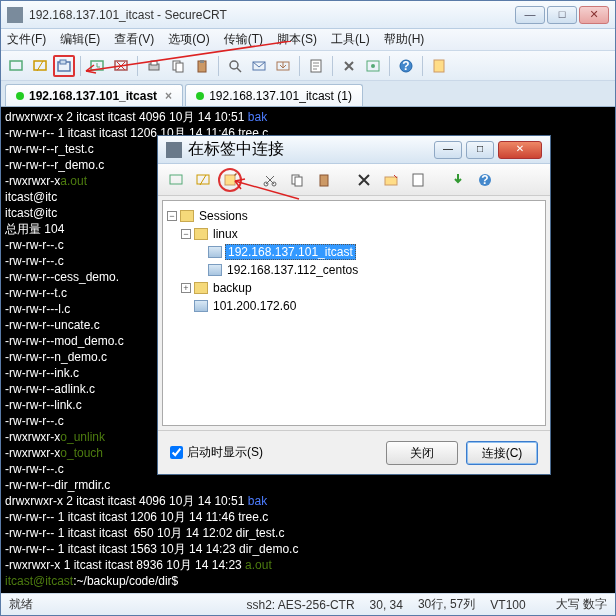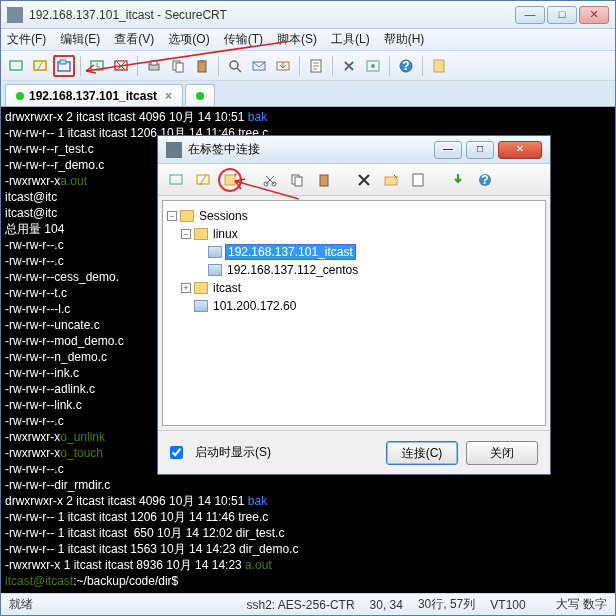--- a/index.html
+++ b/index.html
@@ -23,37 +23,37 @@
 .tab.active{font-weight:bold}
 .tab .dot{width:8px;height:8px;border-radius:50%}
 .tab .x{color:#888;margin-left:3px}
 .term{flex:1;background:#000;color:#c9c9c9;font-family:"Consolas","Courier New",monospace;font-size:13px;padding:2px 4px;white-space:pre;line-height:16px;overflow:hidden;position:relative}.term .bl{color:#4d7dff}.term .gr{color:#4d7c0f}.term .wh{color:#ffffff}
 .status{height:22px;background:linear-gradient(#f6f9fd,#e3edf6);border-top:1px solid #cad8e8;display:flex;align-items:center;padding:0 8px;gap:15px;font-size:11px;color:#333}
 .status .sp{flex:1}
 
 .dlg{position:absolute;left:156px;top:134px;width:394px;height:340px;border:1px solid #4a6a8f;background:#f0f0f0;box-shadow:2px 2px 6px rgba(0,0,0,.3);display:flex;flex-direction:column}
 .dlg .dtitle{height:28px;background:linear-gradient(#f8fbfe,#d7e5f2);display:flex;align-items:center;padding:0 8px;border-bottom:1px solid #b9cde2}
 .dlg .dtitle .ico{width:16px;height:16px;background:#6a7a8a;margin-right:6px}
-.dlg .dtitle span{flex:1;font-size:12px}
+.dlg .dtitle span{flex:1;font-size:16px}
 .dlg .dwinbtns{display:flex;gap:4px}
 .dlg .dwb{width:28px;height:18px;border-radius:3px;border:1px solid #8fa8c4;background:linear-gradient(#f0f6fc,#cfe0f0);text-align:center;line-height:14px;font-size:10px}
 .dlg .dwb.cl{background:linear-gradient(#e86,#c43);border-color:#a33;color:#fff;width:44px}
 .dlg .dtoolbar{height:32px;background:linear-gradient(#fdfdfd,#e9e9e9);display:flex;align-items:center;padding:0 6px;gap:3px;border-bottom:1px solid #ccc}
 .dlg .dtbtn{width:24px;height:24px;display:flex;align-items:center;justify-content:center;border:1px solid transparent;border-radius:2px}
 .dlg .dtbtn.hl{border:2px solid #d33;border-radius:12px}
 .dlg .tree{flex:1;background:#fff;border:1px solid #aaa;margin:4px;padding:6px 4px;overflow:auto}
 .tree-row{display:flex;align-items:center;height:18px;gap:3px}
 .tree-row .exp{width:10px;height:10px;border:1px solid #888;text-align:center;line-height:8px;font-size:9px;color:#555;background:#fff}
 .tree-row .fico{width:14px;height:12px;background:#f5d97a;border:1px solid #c9a950}
 .tree-row .sico{width:14px;height:12px;background:linear-gradient(#d8e8f5,#a8c5e0);border:1px solid #7a9cc0}
 .tree-row.sel span.lbl{background:#3399ff;color:#fff;border:1px dotted #555;padding:0 2px}
 .tree-row .lbl{padding:0 2px}
 .ind1{padding-left:14px}.ind2{padding-left:28px}
 .dlg .dfoot{height:44px;background:#f0f0f0;border-top:1px solid #ccc;display:flex;align-items:center;padding:0 12px}
-.dlg .chk{display:flex;align-items:center;gap:12px}
+.dlg .chk{display:flex;align-items:center;gap:4px}
 .dlg .btns{margin-left:auto;display:flex;gap:8px}
 .dlg .btn{min-width:72px;height:24px;border:1px solid #888;border-radius:3px;background:linear-gradient(#fdfdfd,#e2e2e2);text-align:center;line-height:22px}
 .dlg .btn.pri{border:1px solid #3b7bcc;box-shadow:0 0 0 1px #8fc0f0 inset}
 
 .ann{position:absolute;color:#d22;font-size:14px;pointer-events:none}
 .arrow{position:absolute;pointer-events:none}
 </style>
 </head>
 <body>
 
@@ -180,20 +180,21 @@
       </div>
  </div>
  <div class="tabs">
   <div class="tab active">
         <span class="dot" style="background:#2c2"></span>
         <span>192.168.137.101_itcast</span>
         <span class="x">×</span>
       </div>
   <div class="tab">
         <span class="dot" style="background:#2c2"></span>
+        <span>192.168.137.101_itcast (1)</span>
       </div>
  </div>
 
  <div class="term" id="term"><div><span class="wh">drwxrwxr-x 2 itcast itcast 4096 10月 14 10:51 </span><span class="bl">bak</span></div><div><span class="wh">-rw-rw-r-- 1 itcast itcast 1206 10月 14 11:46 </span><span class="wh">tree.c</span></div><div><span class="wh">-rw-rw-r--</span><span class="wh">r_test.c</span></div><div><span class="wh">-rw-rw-r--</span><span class="wh">r_demo.c</span></div><div><span class="wh">-rwxrwxr-x</span><span class="gr">a.out</span></div><div><span class="wh">itcast@itc</span><span class="wh"></span></div><div><span class="wh">itcast@itc</span><span class="wh"></span></div><div><span class="wh">总用量 104</span><span class="wh"></span></div><div><span class="wh">-rw-rw-r--</span><span class="wh">.c</span></div><div><span class="wh">-rw-rw-r--</span><span class="wh">.c</span></div><div><span class="wh">-rw-rw-r--</span><span class="wh">cess_demo.</span></div><div><span class="wh">-rw-rw-r--</span><span class="wh">t.c</span></div><div><span class="wh">-rw-rw-r--</span><span class="wh">-l.c</span></div><div><span class="wh">-rw-rw-r--</span><span class="wh">uncate.c</span></div><div><span class="wh">-rw-rw-r--</span><span class="wh">mod_demo.c</span></div><div><span class="wh">-rw-rw-r--</span><span class="wh">n_demo.c</span></div><div><span class="wh">-rw-rw-r--</span><span class="wh">ink.c</span></div><div><span class="wh">-rw-rw-r--</span><span class="wh">adlink.c</span></div><div><span class="wh">-rw-rw-r--</span><span class="wh">link.c</span></div><div><span class="wh">-rw-rw-r--</span><span class="wh">.c</span></div><div><span class="wh">-rwxrwxr-x</span><span class="gr">o_unlink</span></div><div><span class="wh">-rwxrwxr-x</span><span class="gr">o_touch</span></div><div><span class="wh">-rw-rw-r--</span><span class="wh">.c</span></div><div><span class="wh">-rw-rw-r--</span><span class="wh">dir_rmdir.c</span></div><div><span class="wh">drwxrwxr-x 2 itcast itcast 4096 10月 14 10:51 </span><span class="bl">bak</span></div><div><span class="wh">-rw-rw-r-- 1 itcast itcast 1206 10月 14 11:46 </span><span class="wh">tree.c</span></div><div><span class="wh">-rw-rw-r-- 1 itcast itcast  650 10月 14 12:02 </span><span class="wh">dir_test.c</span></div><div><span class="wh">-rw-rw-r-- 1 itcast itcast 1563 10月 14 14:23 </span><span class="wh">dir_demo.c</span></div><div><span class="wh">-rwxrwxr-x 1 itcast itcast 8936 10月 14 14:23 </span><span class="gr">a.out</span></div><div><span class="gr">itcast@itcast</span><span class="wh">:~/backup/code/dir</span><span class="wh">$</span></div></div>
 
  <div class="status">
   <span>就绪</span>
   <span class="sp"></span>
   <span>ssh2: AES-256-CTR</span>
   <span>30, 34</span>
@@ -297,36 +298,36 @@
           <span class="lbl">192.168.137.101_itcast</span>
         </div>
    <div class="tree-row ind2">
           <div style="width:10px"></div>
           <div class="sico"></div>
           <span class="lbl">192.168.137.112_centos</span>
         </div>
    <div class="tree-row ind1">
           <div class="exp">+</div>
           <div class="fico"></div>
-          <span class="lbl">itcast</span>
+          <span class="lbl">backup</span>
         </div>
    <div class="tree-row ind1">
           <div style="width:10px"></div>
           <div class="sico"></div>
           <span class="lbl">101.200.172.60</span>
         </div>
   </div>
   <div class="dfoot">
    <label class="chk">
           <input type="checkbox" checked="" style="">
           <span>启动时显示(S)</span>
         </label>
    <div class="btns">
+    <div class="btn">关闭</div>
     <div class="btn pri">连接(C)</div>
-    <div class="btn">关闭</div>
    </div>
   </div>
  </div>
 
  <svg class="arrow" style="left:80px;top:40px" width="220" height="40">
       <path d="M210 0 L5 30" stroke="#d22" stroke-width="1.5" fill="none"></path>
       <path d="M5 30 l8 -6 m-8 6 l10 2" stroke="#d22" stroke-width="1.5" fill="none"></path>
     </svg>
  <svg class="arrow" style="left:228px;top:176px" width="80" height="30">
       <path d="M70 22 L6 4" stroke="#d22" stroke-width="1.5" fill="none"></path>

